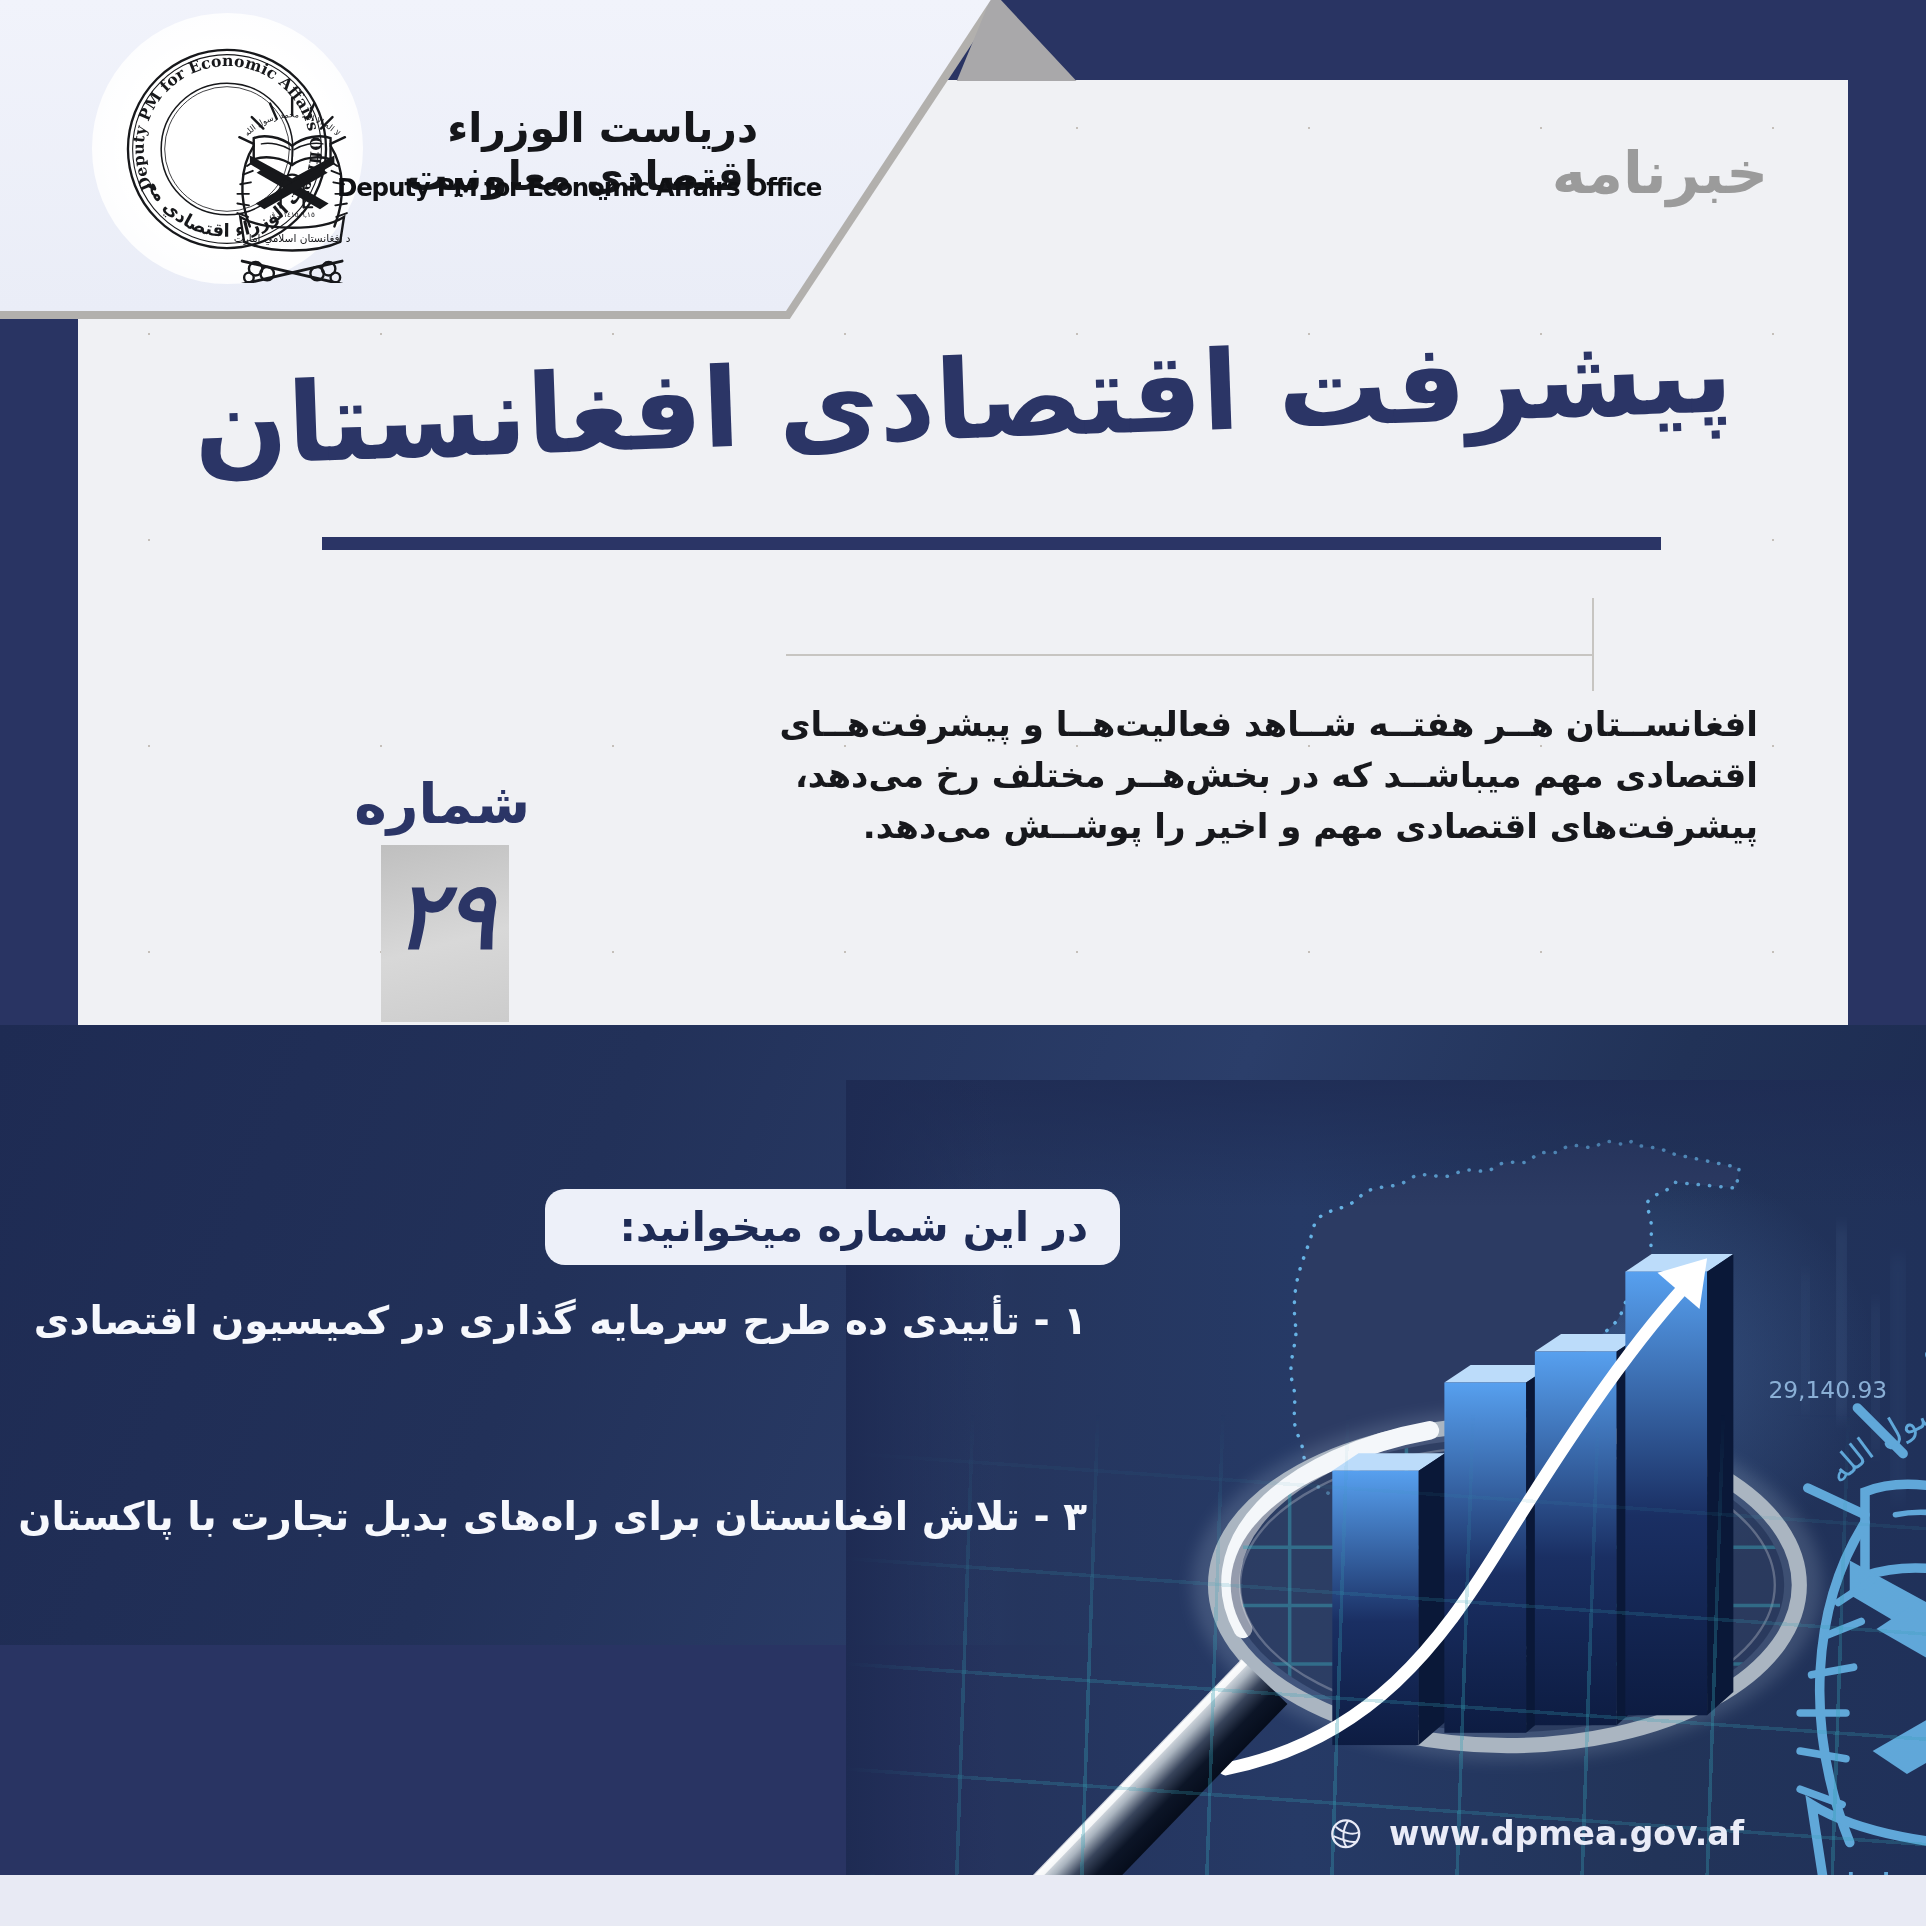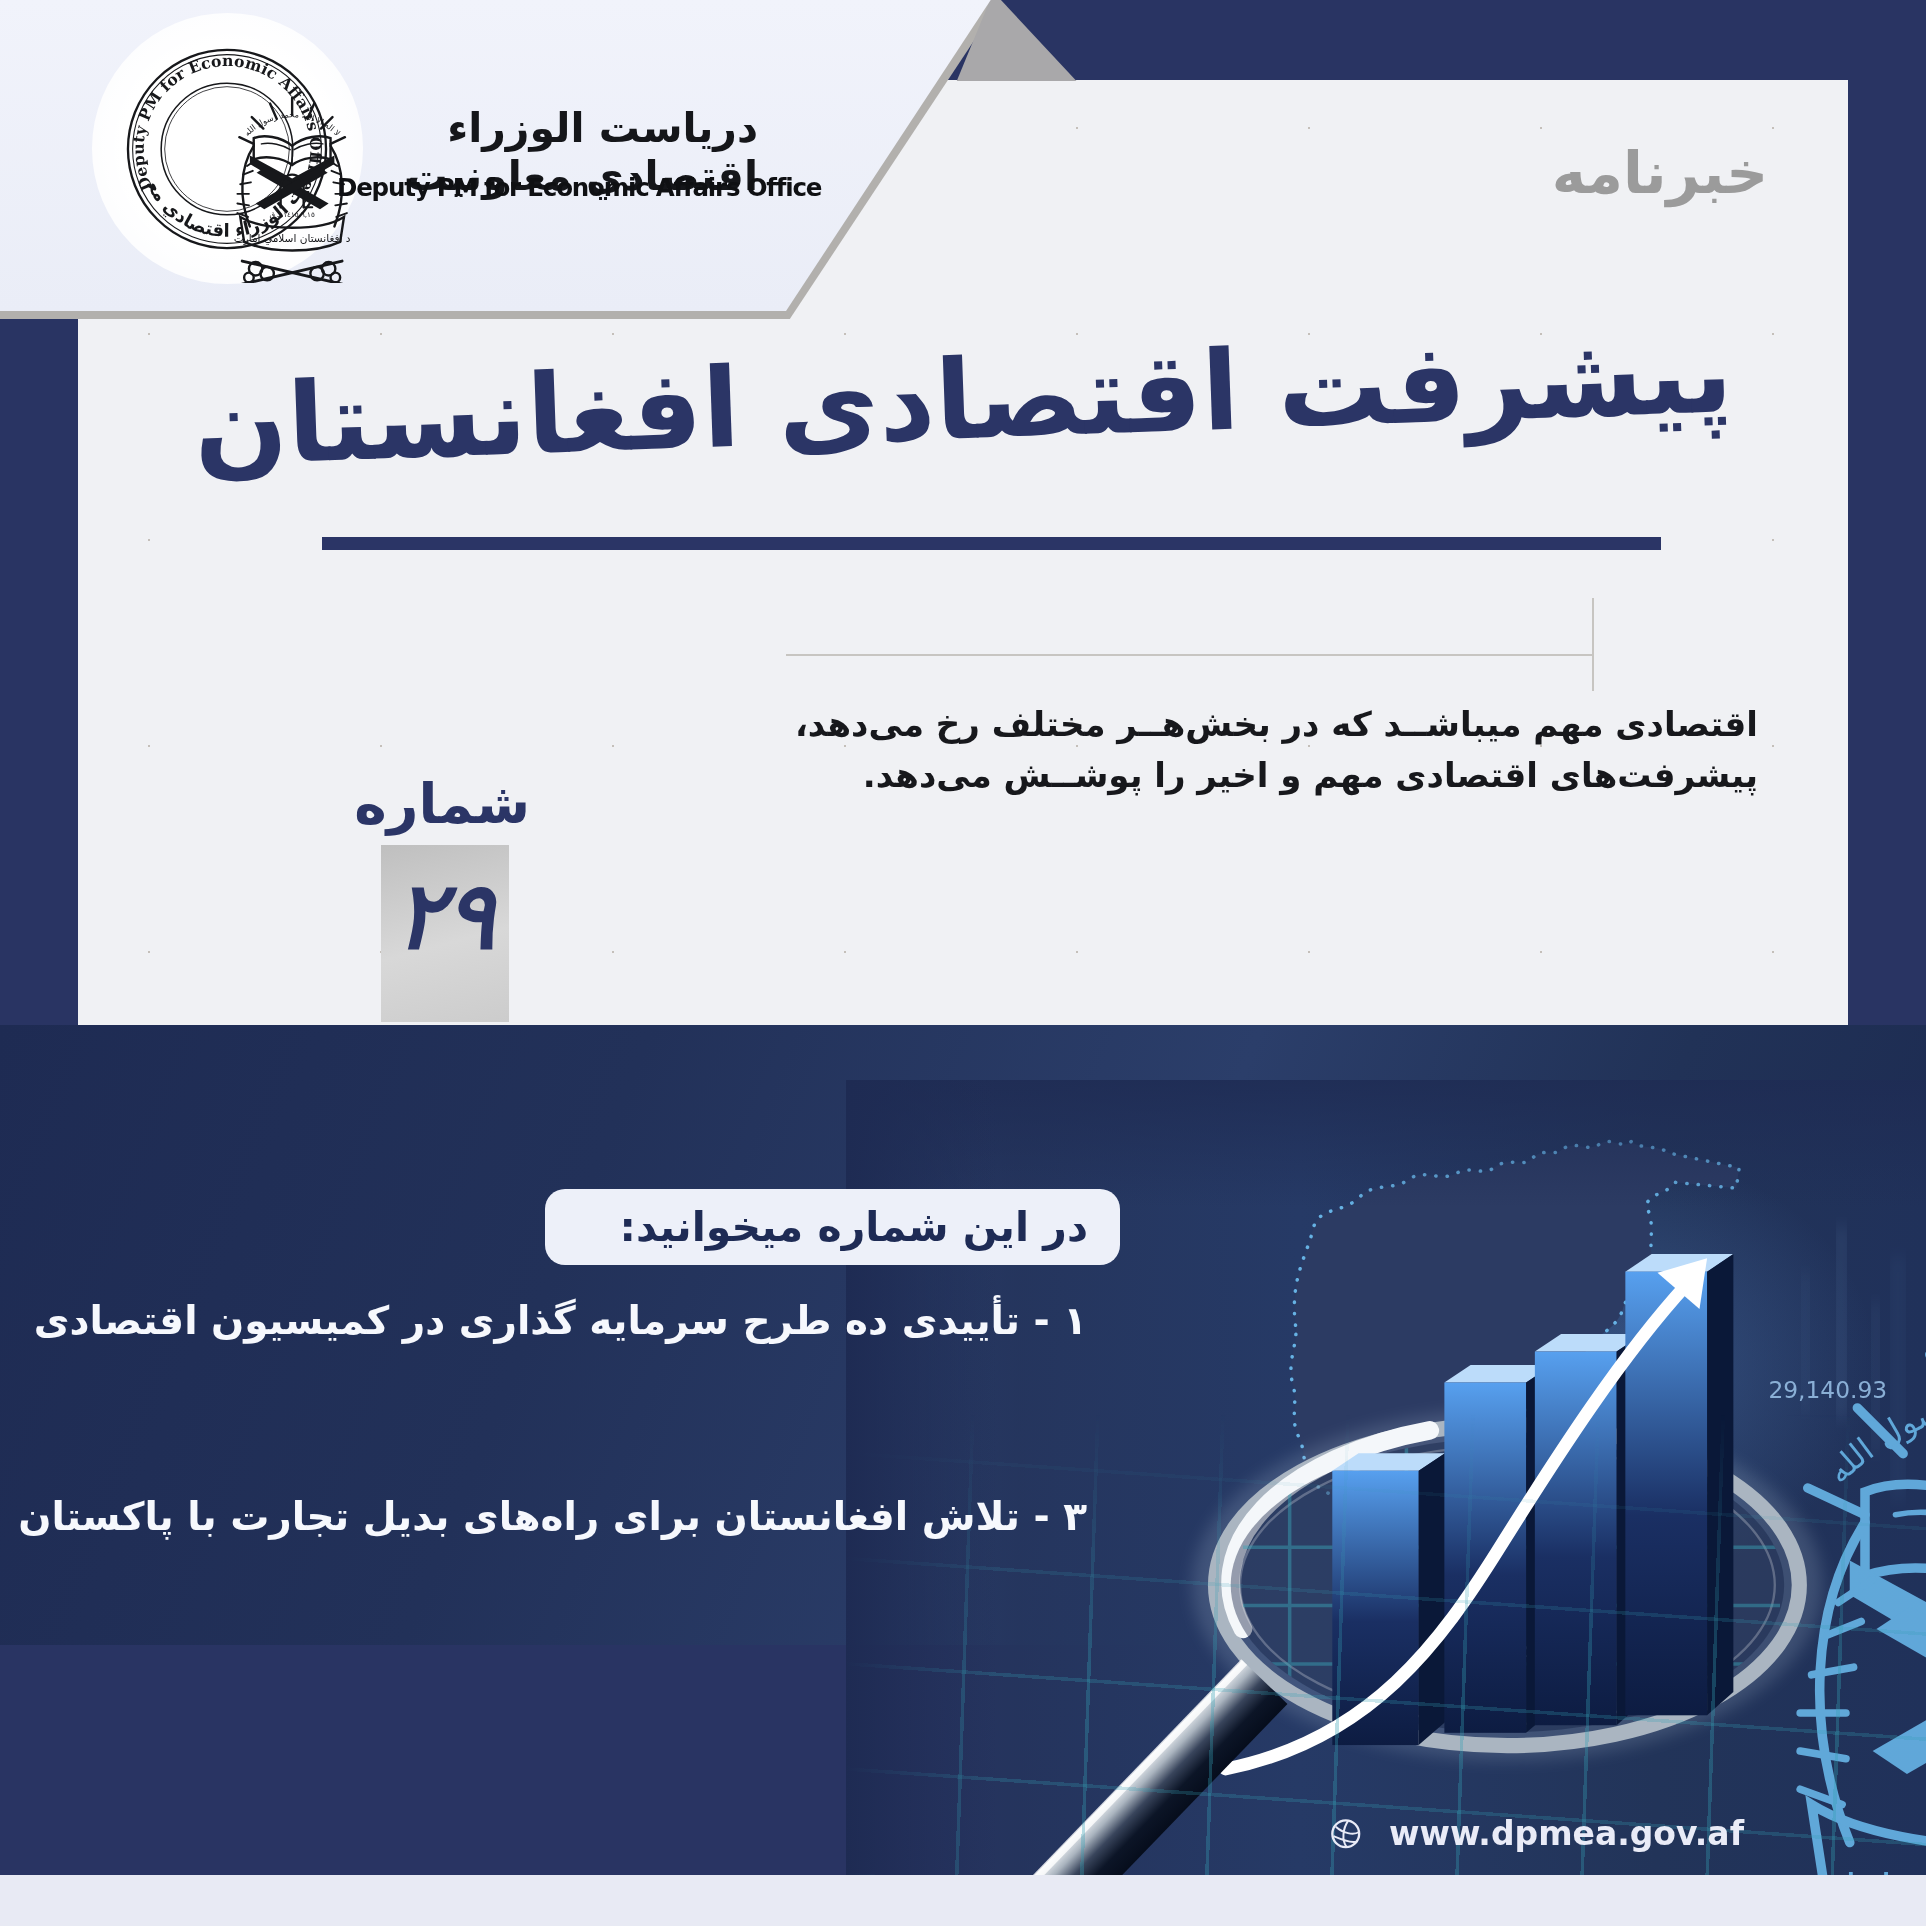--- a/index.html
+++ b/index.html
@@ -157,20 +157,21 @@
 
   <div id="newsletter" class="abs">خبرنامه</div>
 
   <div id="title" class="abs">پیشرفت اقتصادی افغانستان</div>
   <div id="title-bar" class="abs"></div>
 
   <div id="divider-h" class="abs"></div>
   <div id="divider-v" class="abs"></div>
 
   <div id="intro" class="abs">
+    <div class="ln">افغانســتان هــر هفتــه شــاهد فعالیت‌هــا و پیشرفت‌هــای</div>
     <div class="ln">اقتصادی مهم میباشــد که در بخش‌هــر مختلف رخ می‌دهد،</div>
     <div class="ln">پیشرفت‌های اقتصادی مهم و اخیر را پوشــش می‌دهد.</div>
   </div>
 
   <div id="issue-label" class="abs">شماره</div>
   <div id="issue-box" class="abs">
     <div id="issue-num">۲۹</div>
   </div>
 
   <div id="bottom" class="abs">

